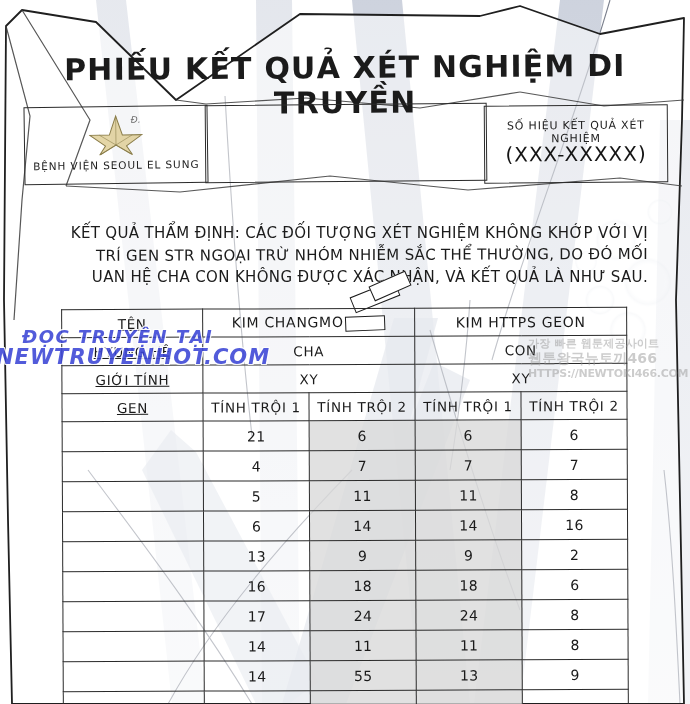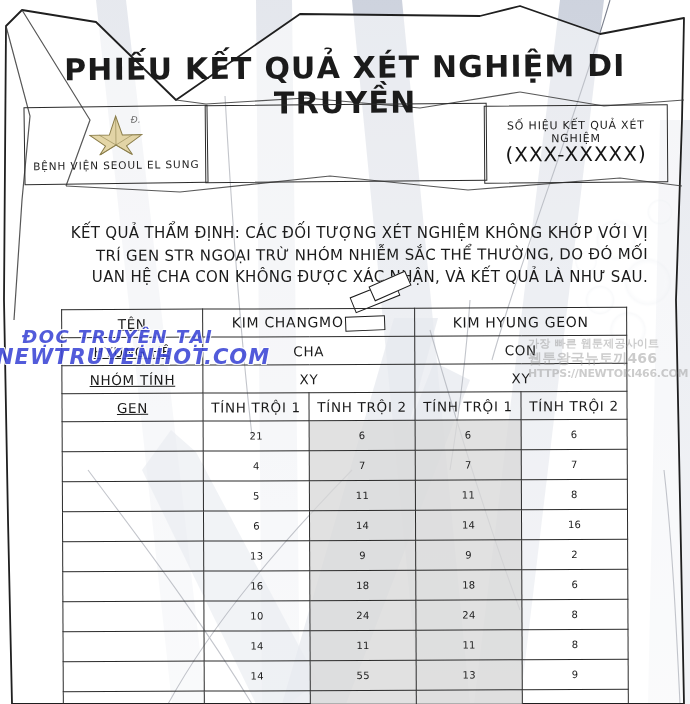--- a/index.html
+++ b/index.html
@@ -147,21 +147,21 @@
     height: 27px;
     font-size: 13.5px;
     letter-spacing: 0.7px;
     text-align: center;
     color: #1a1a1a;
     padding: 0;
     background: transparent;
   }
   .tbl td.gen-col { width: 140px; text-decoration: underline; }
   .tbl td.dcol { width: 106px; text-align: center; }
-  .tbl tr.data td { height: 29px; font-size: 10px; letter-spacing: 0.3px; }
+  .tbl tr.data td { height: 29px; font-size: 14px; letter-spacing: 0.3px; }
   .shade { background: rgba(216,216,216,0.78) !important; }
   .tbl td.name-cell { font-size: 14px; position: relative; }
 
   .redact-box {
     display: inline-block;
     width: 38px;
     height: 13px;
     border: 1.5px solid #1d1d1d;
     background: #ffffff;
     vertical-align: middle;
@@ -312,29 +312,29 @@
     </div>
 
     <div class="slip slip-a"></div>
     <div class="slip slip-b"></div>
 
     <table class="tbl">
       <tbody>
         <tr>
           <td class="gen-col">TÊN</td>
           <td class="name-cell" colspan="2"><span>KIM CHANGMO</span><span class="redact-box"></span></td>
-          <td class="name-cell" colspan="2">KIM HYUNG GEON</td>
+          <td class="name-cell" colspan="2">KIM HTTPS GEON</td>
         </tr>
         <tr>
           <td class="gen-col">HYUNG HỆ</td>
           <td colspan="2">CHA</td>
           <td colspan="2">CON</td>
         </tr>
         <tr>
-          <td class="gen-col">NHÓM TÍNH</td>
+          <td class="gen-col">GIỚI TÍNH</td>
           <td colspan="2">XY</td>
           <td colspan="2">XY</td>
         </tr>
         <tr>
           <td class="gen-col">GEN</td>
           <td class="dcol">TÍNH TRỘI 1</td>
           <td class="dcol">TÍNH TRỘI 2</td>
           <td class="dcol">TÍNH TRỘI 1</td>
           <td class="dcol">TÍNH TRỘI 2</td>
         </tr>
@@ -377,21 +377,21 @@
           </tr>
           <tr class="data">
             <td class="gen-col"></td>
             <td class="dcol">16</td>
             <td class="dcol shade">18</td>
             <td class="dcol shade">18</td>
             <td class="dcol">6</td>
           </tr>
           <tr class="data">
             <td class="gen-col"></td>
-            <td class="dcol">10</td>
+            <td class="dcol">17</td>
             <td class="dcol shade">24</td>
             <td class="dcol shade">24</td>
             <td class="dcol">8</td>
           </tr>
           <tr class="data">
             <td class="gen-col"></td>
             <td class="dcol">14</td>
             <td class="dcol shade">11</td>
             <td class="dcol shade">11</td>
             <td class="dcol">8</td>

